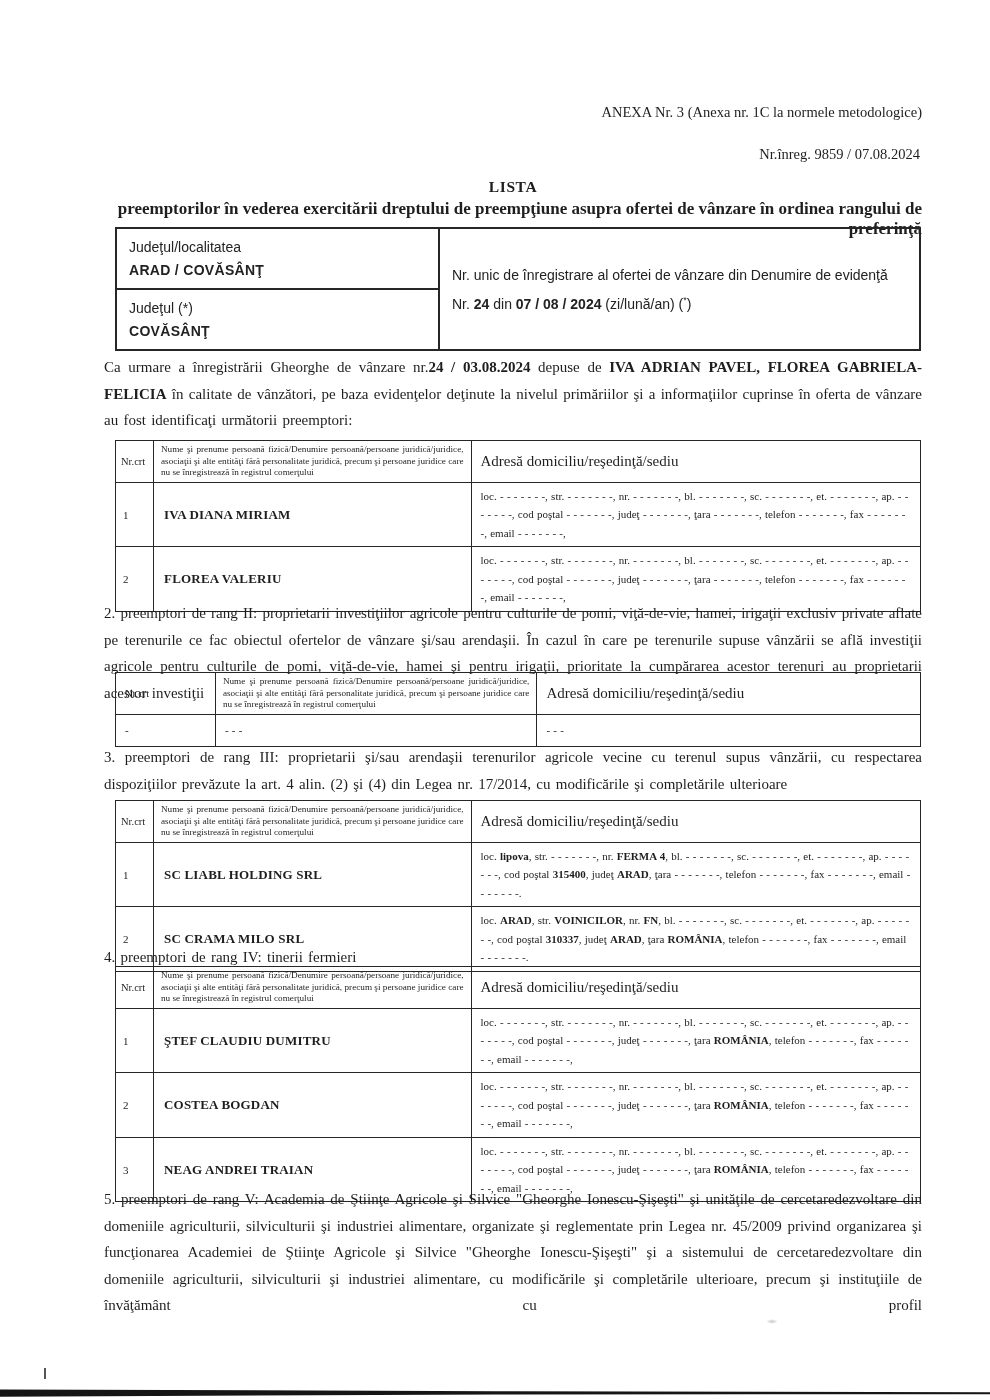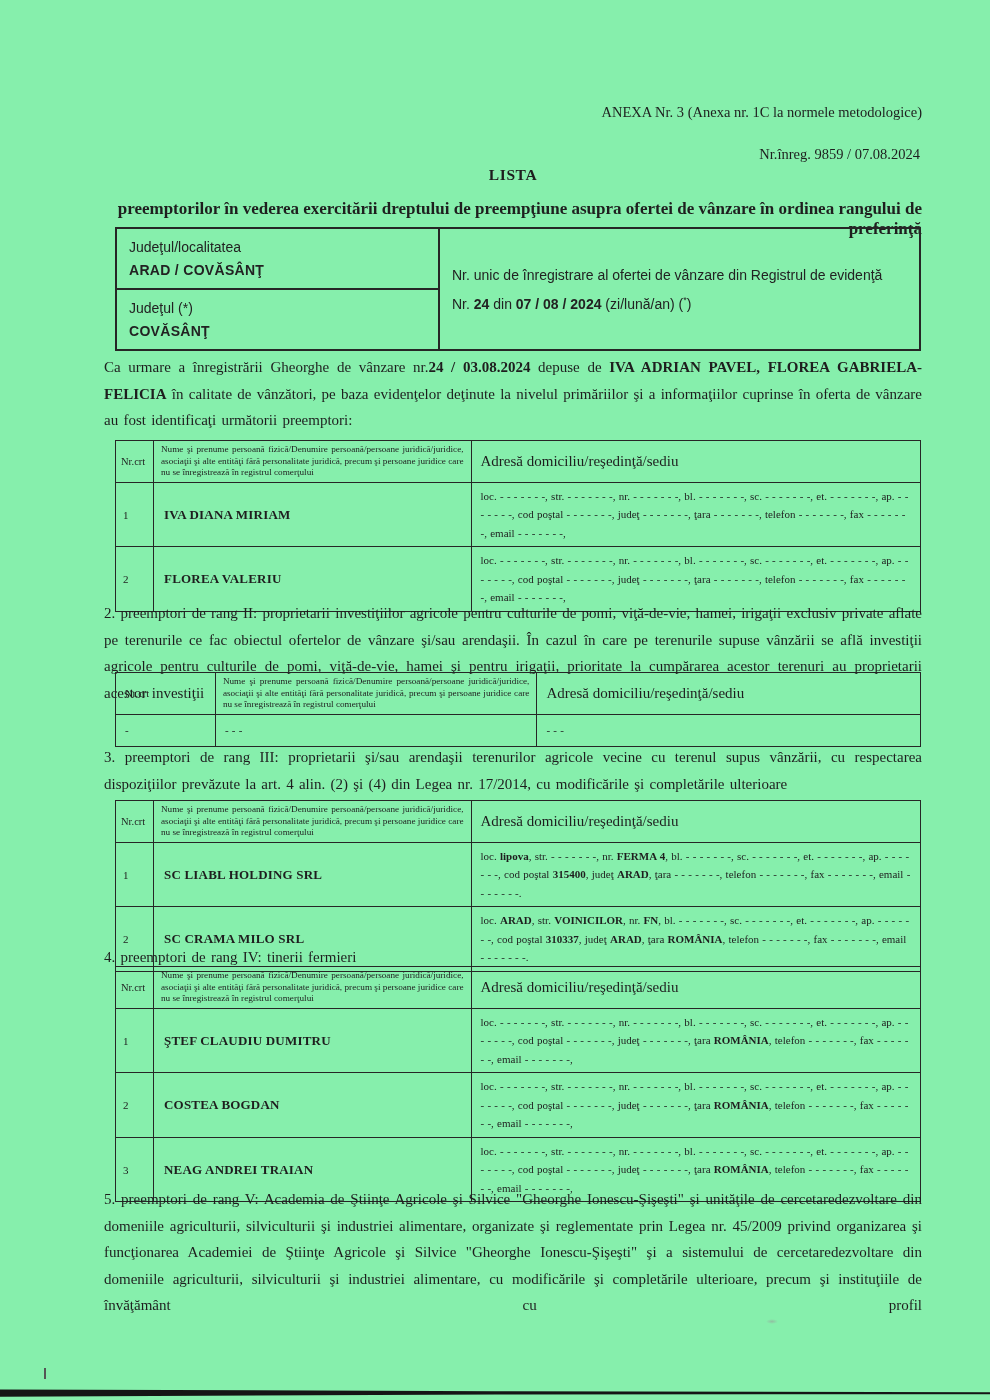--- a/index.html
+++ b/index.html
@@ -1,26 +1,26 @@
 <!DOCTYPE html>
 <html><head>
 <meta charset="utf-8">
 <style>
   html,body { margin:0; padding:0; background:#e8e8e8; }
   .page {
     position:relative; width:990px; height:1400px; margin:0 auto;
-    background:#86efac; overflow:hidden;
+    background:#ffffff; overflow:hidden;
     font-family:"Liberation Serif", serif; color:#1e1e1e;
   }
   .abs { position:absolute; }
   .bold, .b { font-weight:bold; }
 
   .anexa   { top:104px; right:68px; font-size:14.5px; }
   .regno   { top:146px; right:70px; font-size:14.5px; }
-  .title   { top:166px; left:104px; width:818px; text-align:center; font-weight:bold; font-size:15.5px; letter-spacing:.6px; }
+  .title   { top:178px; left:104px; width:818px; text-align:center; font-weight:bold; font-size:15.5px; letter-spacing:.6px; }
   .subtitle{ top:199px; left:104px; width:818px; text-align:right; font-weight:bold; font-size:17px; }
 
   
   .info-table {
     position:absolute; top:227px; left:115px; width:806px;
     border-collapse:collapse; font-family:"Liberation Sans", sans-serif;
     font-size:14px; color:#222;
   }
   .info-table td { border:2px solid #262626; vertical-align:middle; padding:4px 12px; }
   .info-table td.lt { width:297px; height:51px;margin-top:33px; }
@@ -75,21 +75,21 @@
   <div class="abs subtitle">preemptorilor în vederea exercitării dreptului de preempţiune asupra ofertei de vânzare în ordinea rangului de preferinţă</div>
 
   <table class="info-table">
     <tbody>
       <tr>
         <td class="lt">
           <div class="lbl">Judeţul/localitatea</div>
           <div class="val"><span class="b">ARAD</span><span> / </span><span class="b">COVĂSÂNŢ</span></div>
         </td>
         <td class="rt" rowspan="2">
-          <div class="rt1">Nr. unic de înregistrare al ofertei de vânzare din Registrul de evidenţă</div>
+          <div class="rt1">Nr. unic de înregistrare al ofertei de vânzare din Denumire de evidenţă</div>
           <div><span>Nr. </span><span class="b">24</span><span> din </span><span class="b">07 / 08 / 2024</span><span> (zi/lună/an) (</span><sup>*</sup><span>)</span></div>
         </td>
       </tr>
       <tr>
         <td class="lt">
           <div class="lbl">Judeţul (*)</div>
           <div class="val">COVĂSÂNŢ</div>
         </td>
       </tr>
     </tbody>

